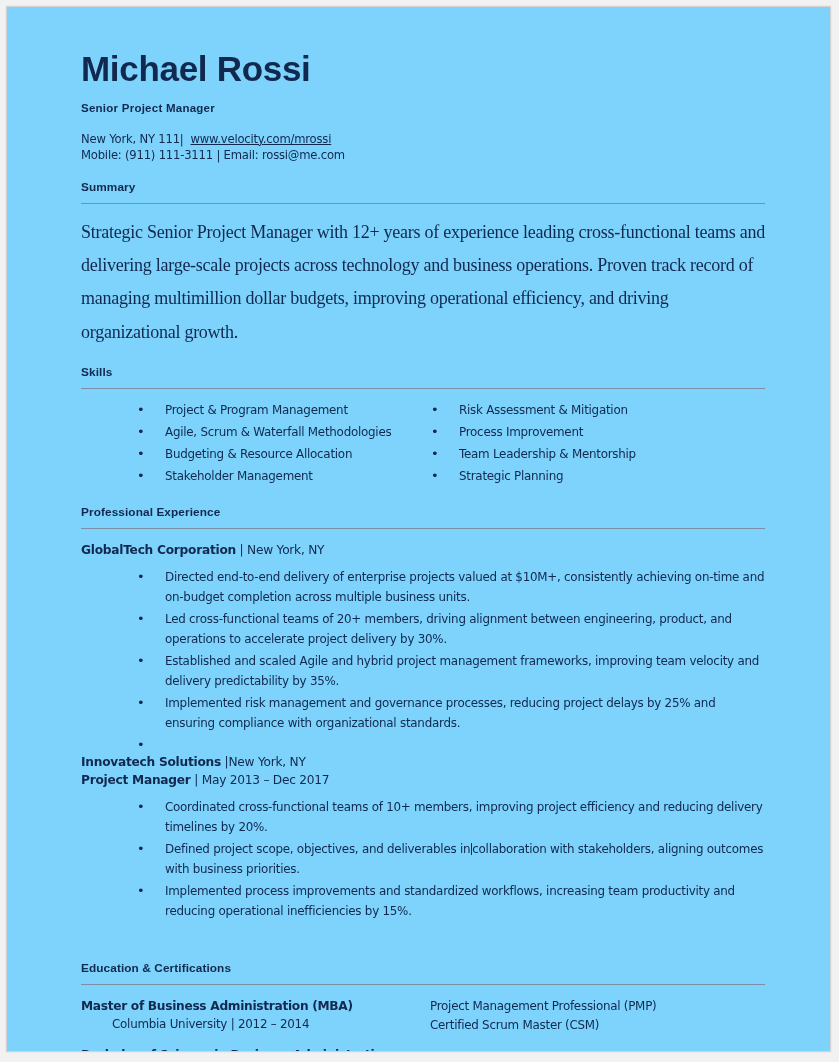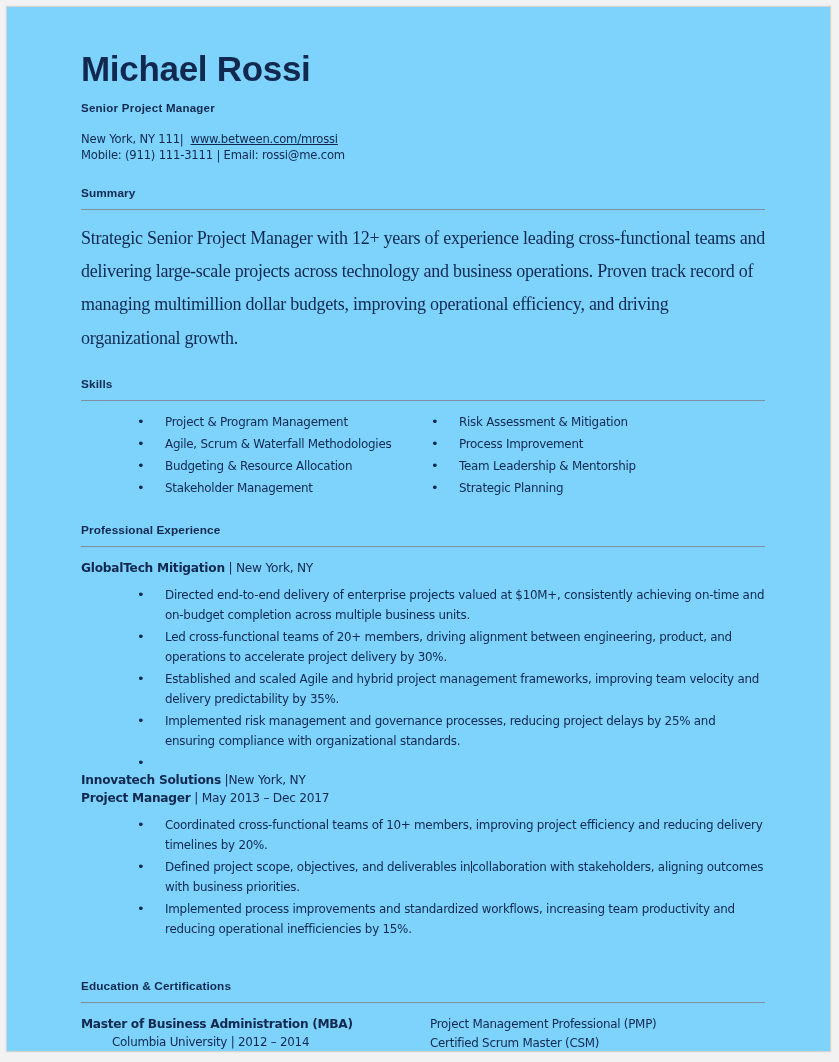--- a/index.html
+++ b/index.html
@@ -59,21 +59,21 @@
     line-height: 1.38;
     letter-spacing: -0.2px;
   }
   .contact-link {
     color: #11284f;
     text-decoration: underline;
   }
 
   
   .section {
-    margin-top: 22px;
+    margin-top: 16px;
   }
   .sec-head {
     font-family: "Liberation Sans", sans-serif;
     font-size: 11.8px;
     font-weight: bold;
     color: #11284f;
     letter-spacing: 0.1px;
     margin: 0 0 9px 0;
   }
   .rule {
@@ -189,21 +189,21 @@
 <body>
 
 <div id="page">
   <div id="doc">
 
     <div>
       <h1 class="name">Michael Rossi</h1>
       <div class="subtitle">Senior Project Manager</div>
       <div class="contact-line">
         <span>New York, NY 111</span><span>|</span>&nbsp;
-        <a class="contact-link" href="#">www.between.com/mrossi</a>
+        <a class="contact-link" href="#">www.velocity.com/mrossi</a>
       </div>
       <div class="contact-line">Mobile: (911) 111-3111 | Email: rossi@me.com</div>
     </div>
 
     <div class="section">
       <div class="sec-head">Summary</div>
       <div class="rule"></div>
       <p class="body-text">Strategic Senior Project Manager with 12+ years of experience leading cross-functional teams and delivering large-scale projects across technology and business operations. Proven track record of managing multimillion dollar budgets, improving operational efficiency, and driving organizational growth.</p>
     </div>
 
@@ -224,21 +224,21 @@
             <div class="bullet-row"><span class="dot">•</span><span>Strategic Planning</span></div>
           </div>
       </div>
     </div>
 
     <div class="section">
       <div class="sec-head">Professional Experience</div>
       <div class="rule"></div>
       <div id="jobs">
           <div class="job">
-            <div class="job-line"><span class="strong">GlobalTech Mitigation</span><span> | </span><span>New York, NY</span></div>
+            <div class="job-line"><span class="strong">GlobalTech Corporation</span><span> | </span><span>New York, NY</span></div>
             <div class="job-bullets">
               <div class="bullet-row"><span class="dot">•</span><span>Directed end-to-end delivery of enterprise projects valued at $10M+, consistently achieving on-time and on-budget completion across multiple business units.</span></div>
               <div class="bullet-row"><span class="dot">•</span><span>Led cross-functional teams of 20+ members, driving alignment between engineering, product, and operations to accelerate project delivery by 30%.</span></div>
               <div class="bullet-row"><span class="dot">•</span><span>Established and scaled Agile and hybrid project management frameworks, improving team velocity and delivery predictability by 35%.</span></div>
               <div class="bullet-row"><span class="dot">•</span><span>Implemented risk management and governance processes, reducing project delays by 25% and ensuring compliance with organizational standards.</span></div>
               <div class="bullet-row"><span class="dot">•</span></div>
             </div>
           </div>
           <div class="job">
             <div class="job-line"><span class="strong">Innovatech Solutions</span><span> |</span><span>New York, NY</span></div>

